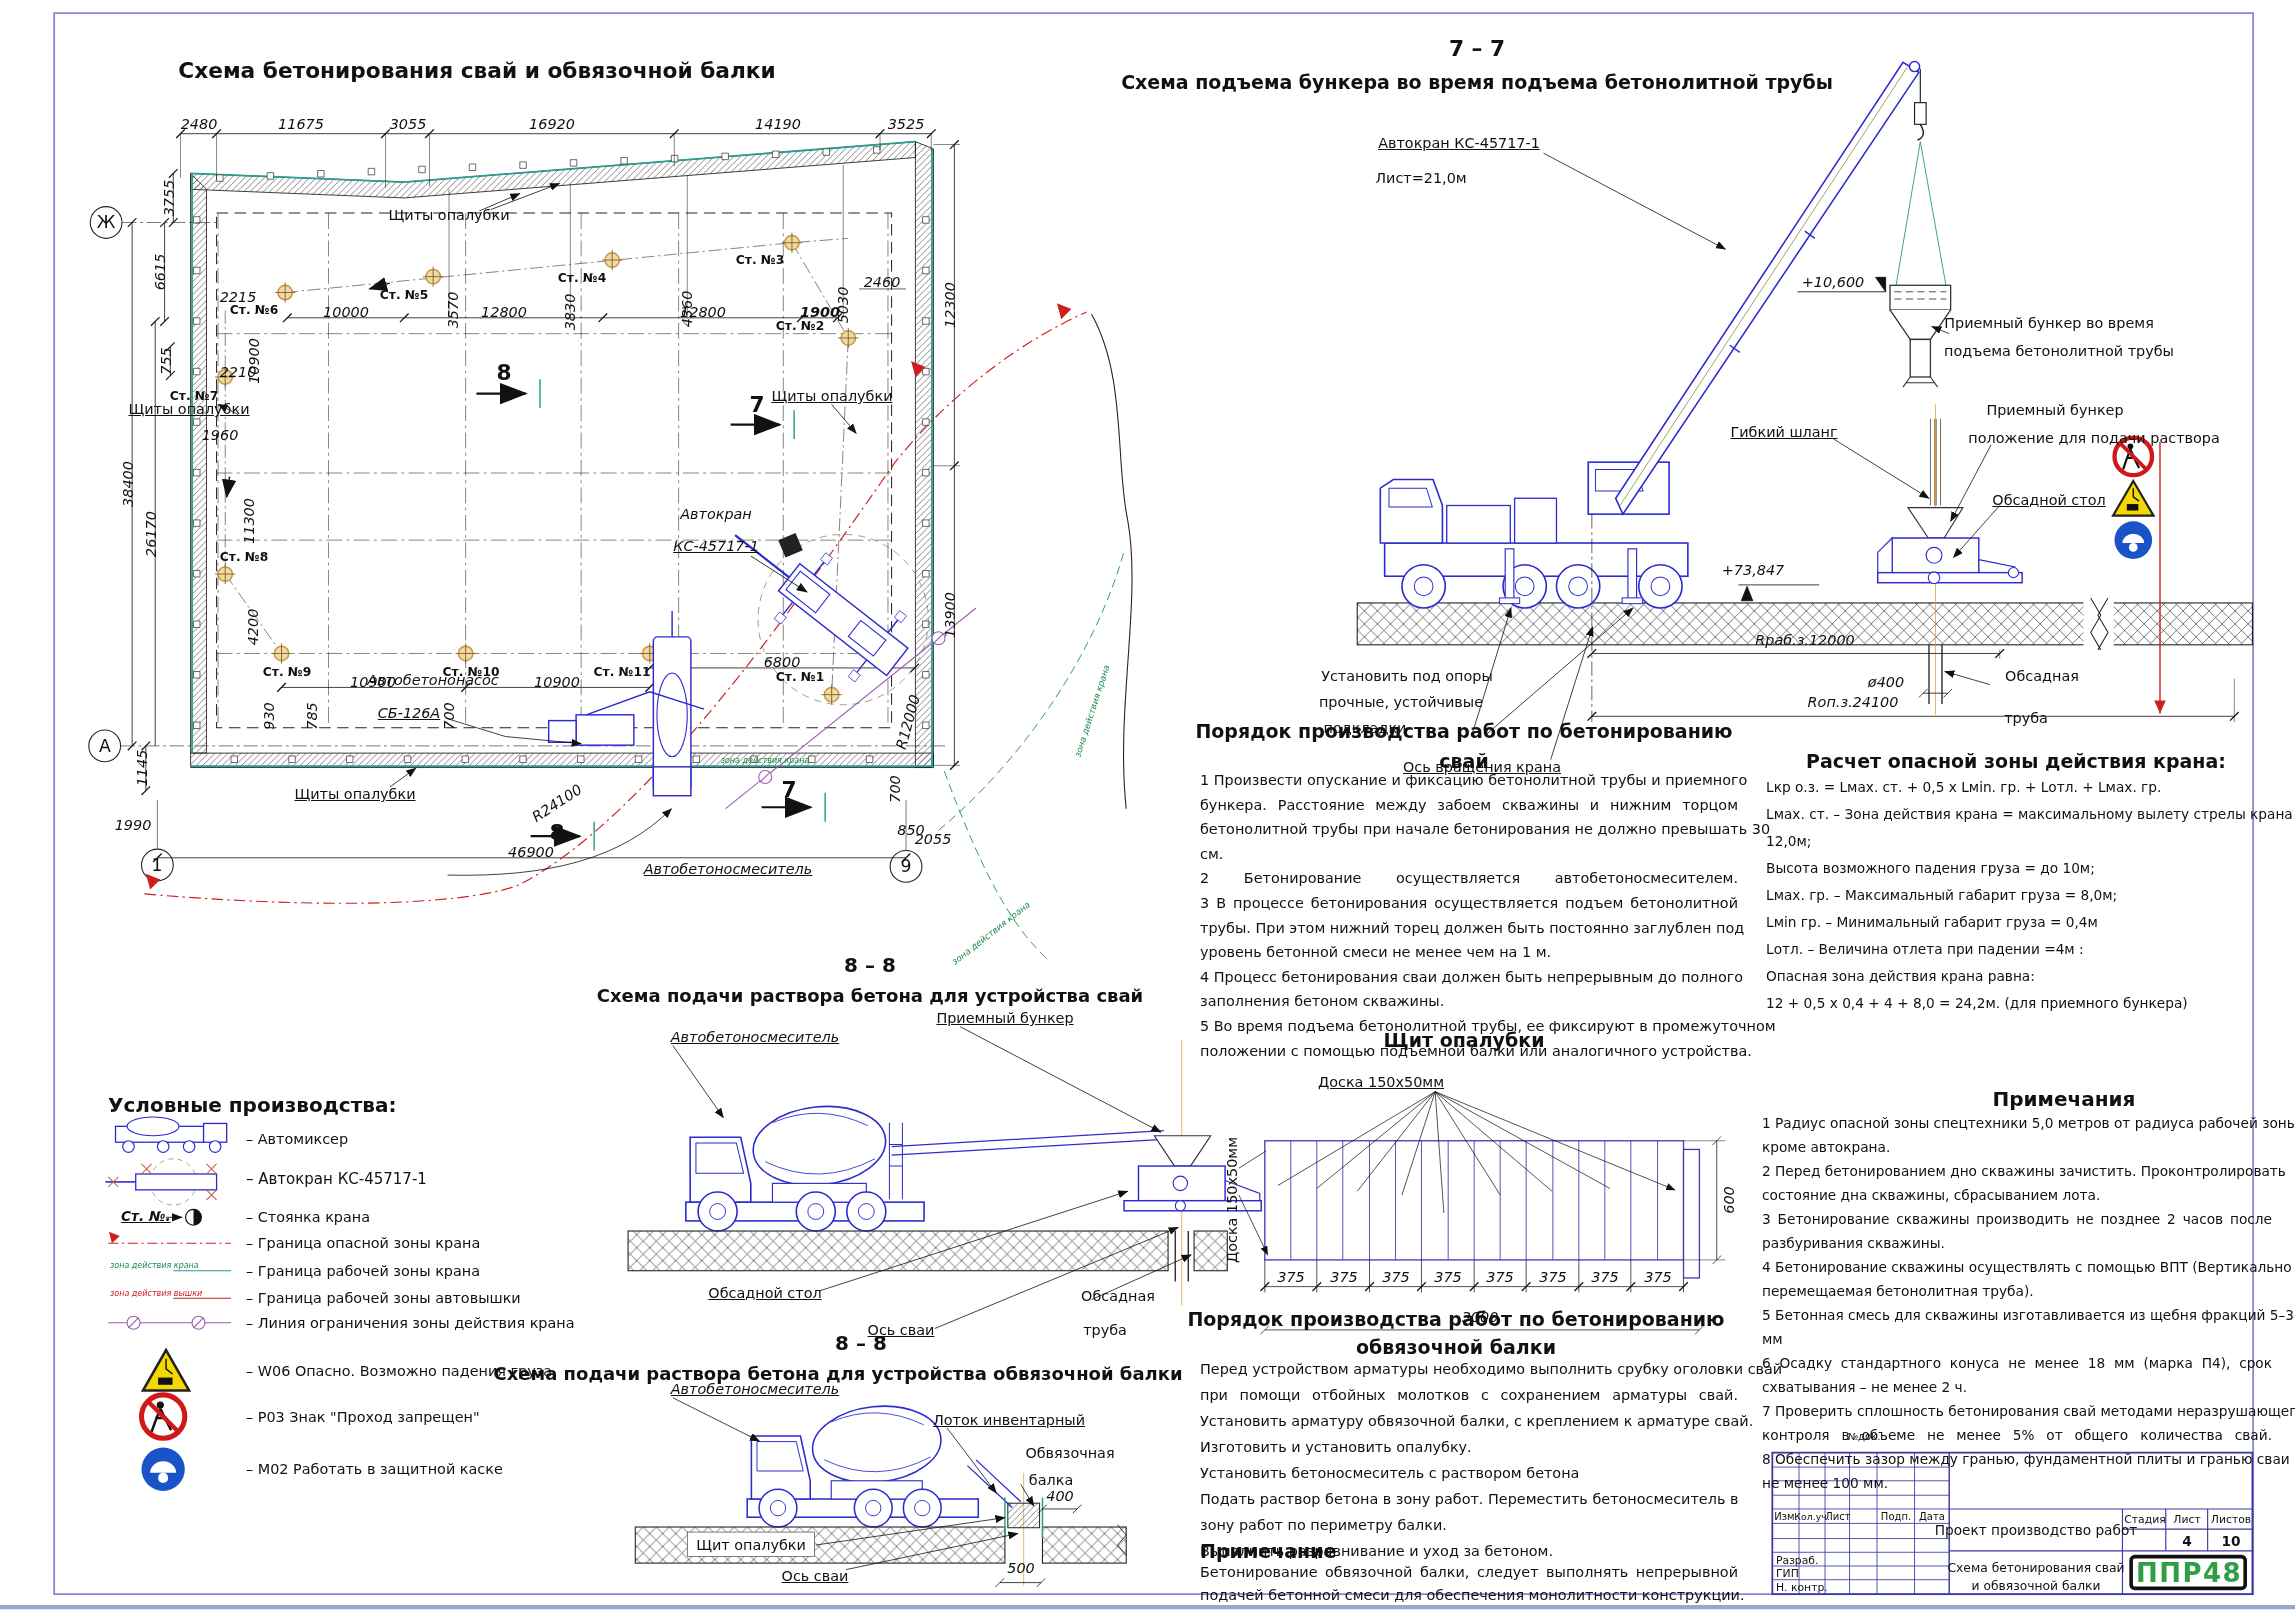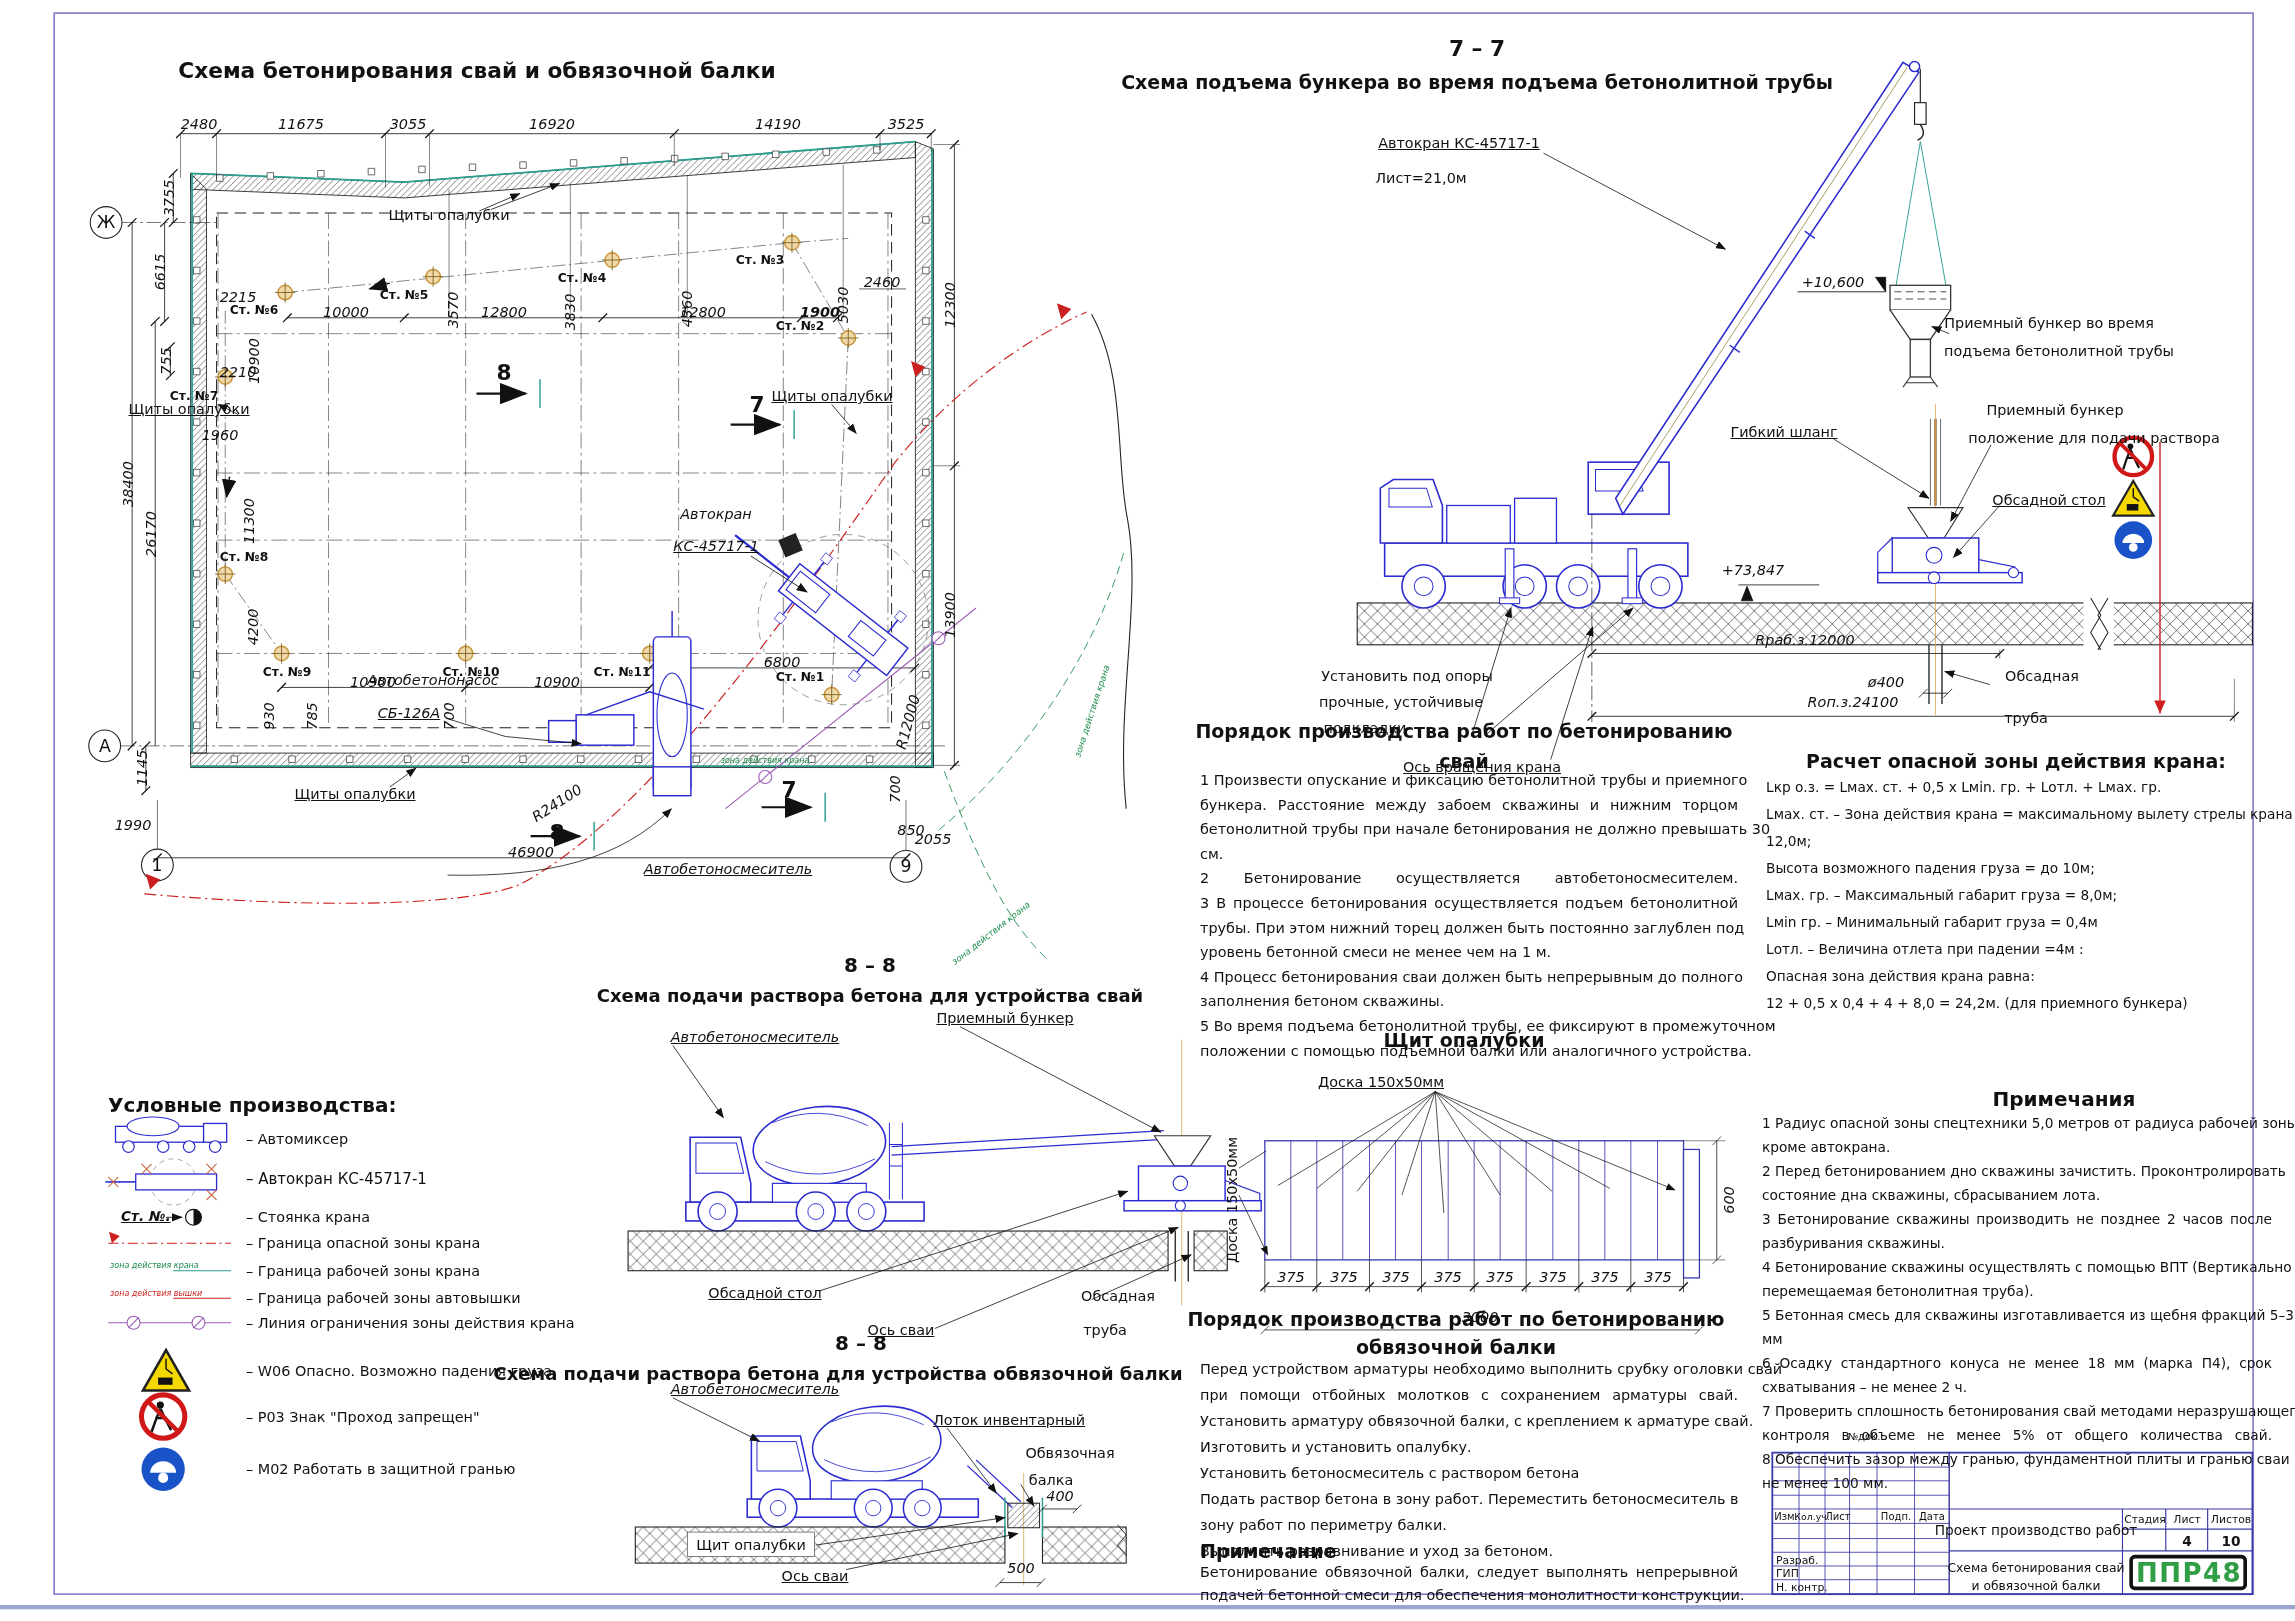--- a/index.html
+++ b/index.html
@@ -650,18 +650,18 @@
     <span class="lb" style="left: 1729px; top: 1200px; font-size: 14.4px; font-style: italic; transform-origin: center center; transform: translate(-50%, -50%) rotate(-90deg);">600</span>
     <span class="lb" style="left: 246px; top: 1139px; font-size: 14.4px; transform-origin: left center; transform: translate(0px, -50%) rotate(0deg);">– Автомиксер</span>
     <span class="lb" style="left: 246px; top: 1179px; font-size: 15px; transform-origin: left center; transform: translate(0px, -50%) rotate(0deg);">– Автокран КС-45717-1</span>
     <span class="lb" style="left: 246px; top: 1217px; font-size: 14.4px; transform-origin: left center; transform: translate(0px, -50%) rotate(0deg);">– Стоянка крана</span>
     <span class="lb" style="left: 246px; top: 1243px; font-size: 14.4px; transform-origin: left center; transform: translate(0px, -50%) rotate(0deg);">– Граница опасной зоны крана</span>
     <span class="lb" style="left: 246px; top: 1271px; font-size: 14.4px; transform-origin: left center; transform: translate(0px, -50%) rotate(0deg);">– Граница рабочей зоны крана</span>
     <span class="lb" style="left: 246px; top: 1298px; font-size: 14.4px; transform-origin: left center; transform: translate(0px, -50%) rotate(0deg);">– Граница рабочей зоны автовышки</span>
     <span class="lb" style="left: 246px; top: 1323px; font-size: 14.4px; transform-origin: left center; transform: translate(0px, -50%) rotate(0deg);">– Линия ограничения зоны действия крана</span>
     <span class="lb" style="left: 246px; top: 1371px; font-size: 14.4px; transform-origin: left center; transform: translate(0px, -50%) rotate(0deg);">– W06 Опасно. Возможно падения груза</span>
     <span class="lb" style="left: 246px; top: 1417px; font-size: 14.4px; transform-origin: left center; transform: translate(0px, -50%) rotate(0deg);">– Р03 Знак "Проход запрещен"</span>
-    <span class="lb" style="left: 246px; top: 1469px; font-size: 14.4px; transform-origin: left center; transform: translate(0px, -50%) rotate(0deg);">– М02 Работать в защитной гранью</span>
+    <span class="lb" style="left: 246px; top: 1469px; font-size: 14.4px; transform-origin: left center; transform: translate(0px, -50%) rotate(0deg);">– М02 Работать в защитной каске</span>
     <span class="lb" style="left: 121px; top: 1216px; font-size: 13.7px; font-weight: bold; font-style: italic; text-decoration: underline; transform-origin: left center; transform: translate(0px, -50%) rotate(0deg);">Ст. №.</span>
     <span class="lb" style="left: 110px; top: 1265px; font-size: 8px; color: rgb(26, 138, 74); font-style: italic; transform-origin: left center; transform: translate(0px, -50%) rotate(0deg);">зона действия крана</span>
     <span class="lb" style="left: 110px; top: 1293px; font-size: 8px; color: rgb(204, 34, 34); font-style: italic; transform-origin: left center; transform: translate(0px, -50%) rotate(0deg);">зона действия вышки</span>
   </div>
 
 
 </body></html>

